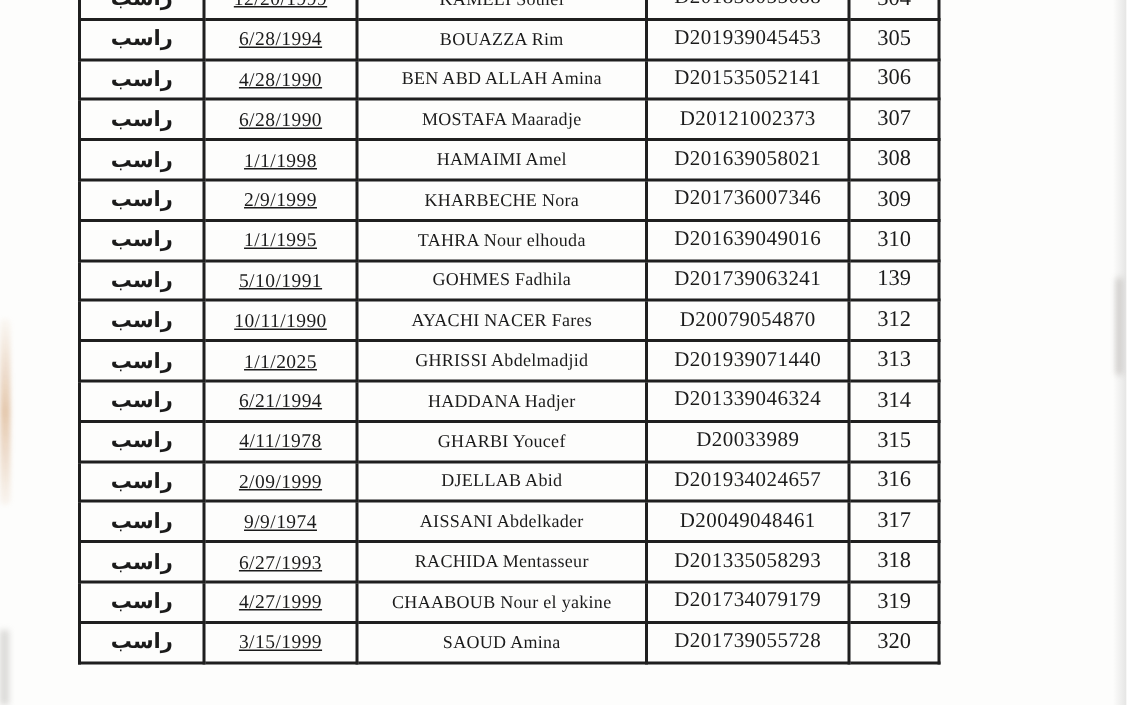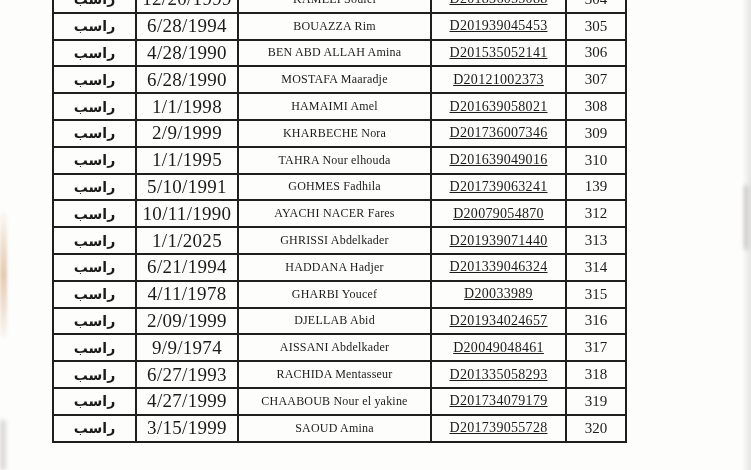--- a/index.html
+++ b/index.html
@@ -36,31 +36,31 @@
     height: 24.8px; 
     overflow: hidden;
     white-space: nowrap;
   }
   td.cell-result {
     font-family: "DejaVu Sans", sans-serif;
     font-size: 14px;
     font-weight: 600;
   }
   td.cell-date {
-    font-size: 19px;
+    font-size: 13px;
     letter-spacing: 0.3px;
+    text-decoration: underline;
   }
   td.cell-name {
     font-size: 12px;
     letter-spacing: 0.2px;
   }
   td.cell-id {
     font-size: 14px;
     letter-spacing: 0.3px;
-    text-decoration: underline;
   }
   td.cell-num {
     font-size: 15px;
   }
   
   .scan-edge-right {
     position: absolute;
     top: 0;
     right: 0;
     width: 9px;
@@ -174,21 +174,21 @@
         <tr>
           <td class="cell-result">راسب</td>
           <td class="cell-date">10/11/1990</td>
           <td class="cell-name">AYACHI NACER Fares</td>
           <td class="cell-id">D20079054870</td>
           <td class="cell-num">312</td>
         </tr>
         <tr>
           <td class="cell-result">راسب</td>
           <td class="cell-date">1/1/2025</td>
-          <td class="cell-name">GHRISSI Abdelkader</td>
+          <td class="cell-name">GHRISSI Abdelmadjid</td>
           <td class="cell-id">D201939071440</td>
           <td class="cell-num">313</td>
         </tr>
         <tr>
           <td class="cell-result">راسب</td>
           <td class="cell-date">6/21/1994</td>
           <td class="cell-name">HADDANA Hadjer</td>
           <td class="cell-id">D201339046324</td>
           <td class="cell-num">314</td>
         </tr>

